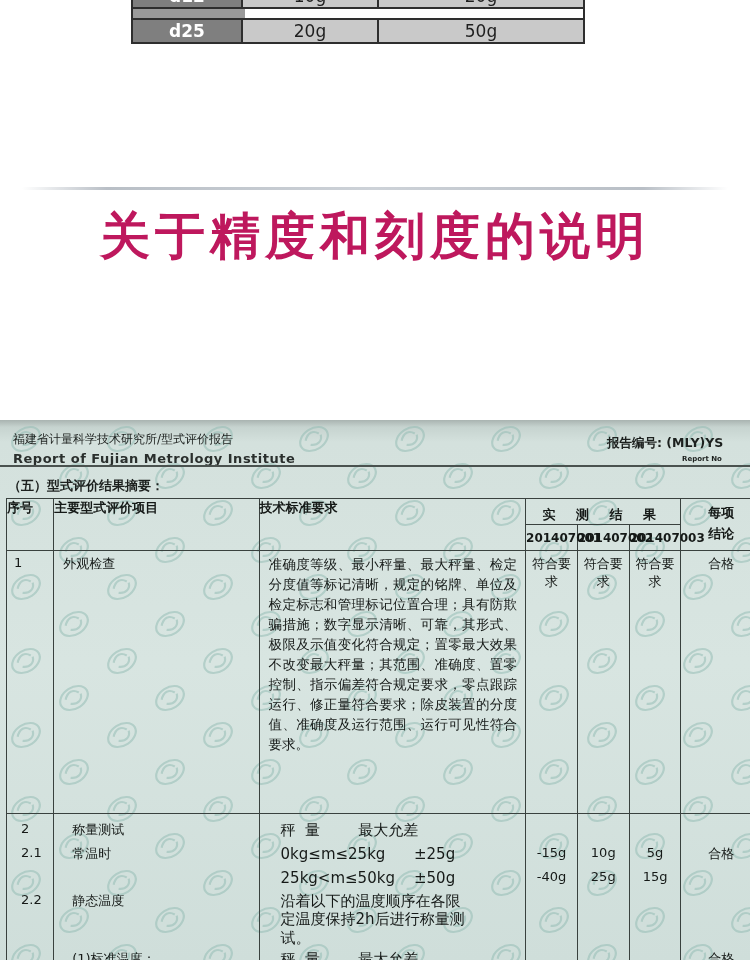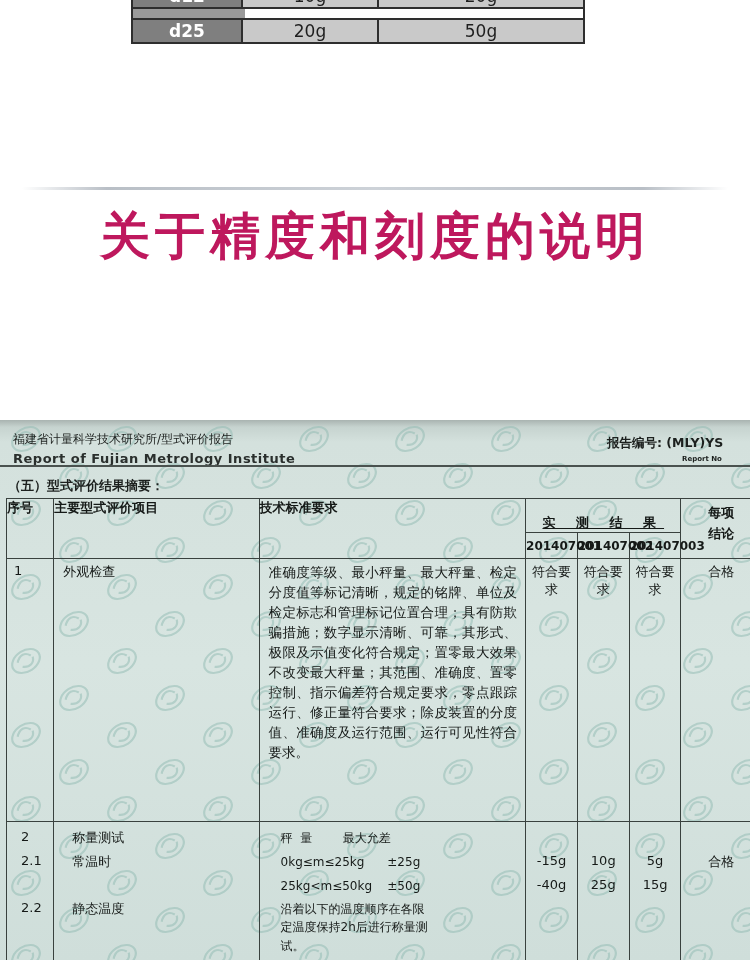--- a/index.html
+++ b/index.html
@@ -52,41 +52,41 @@
   .rep-section { position:absolute; left:8px; top:57px; font-size:13px; font-weight:bold; }
 
   table.rt { position:absolute; left:6px; top:78px; width:756px;
     border-collapse:collapse; table-layout:fixed; font-size:13px; color:#151917; }
   table.rt td, table.rt th { border:1.5px solid #39413e; padding:0; vertical-align:top;
     font-weight:normal; background:transparent; }
   .rt .hcell { text-align:left; font-weight:600; }
   .rt th.no { width:34px; } .rt th.item { width:148px; } .rt th.req { width:192px; }
   .rt th.s { width:112px; } .rt th.s2 { width:105px; } .rt th.s3 { width:105px; }
   .rt th.cl { width:58px; }
-  .rt .grp { height:16px; text-align:center; letter-spacing:8px; font-weight:600; padding-top:15px;text-decoration:underline; }
+  .rt .grp { height:16px; text-align:center; letter-spacing:8px; font-weight:600; padding-top:7px; }
   .rt .sub { height:26px; text-align:center; font-size:12px; padding-top:6px; font-weight:600; }
   .rt .clhead div { text-align:center; font-weight:600; line-height:15px; padding-top:6px; }
   .rt td.c-no { padding:4px 0 0 7px; }
   .rt td.c-item { padding:4px 0 0 9px; }
   .rt td.c-req { padding:3px 8px 0 9px; text-align:justify; line-height:20px; font-size:13.5px;margin-left:46px; }
   .rt td.c-res, .rt td.c-cl { text-align:center; padding-top:4px;margin-top:6px; }
   .rt tr.r1 { height:263px; }
   .rt tr.r2 { height:172px; }
   .r2 td > div { overflow:hidden; white-space:pre; }
   .r2 td > div:nth-child(1){ height:23px; padding-top:3px; }
   .r2 td > div:nth-child(2){ height:24px; padding-top:4px; }
   .r2 td > div:nth-child(3){ height:24px; padding-top:4px; }
   .r2 td > div:nth-child(4){ height:20px; padding-top:3px; }
   .r2 td > div:nth-child(5){ height:20px; padding-top:1px; }
   .r2 td > div:nth-child(6){ height:17px; }
   .r2 td > div:nth-child(7){ height:22px; padding-top:4px; }
   .r2 td > div:nth-child(8){ height:18px; padding-top:3px; }
   .r2 td.c-no > div { padding-left:7px; }
   .r2 td.c-item > div { padding-left:9px; }
-  .r2 td.c-req > div { padding-left:12px; font-size:12px; }
+  .r2 td.c-req > div { padding-left:12px; font-size:15px; }
   .r2 td.c-res > div, .r2 td.c-cl > div { text-align:center; }
 </style>
 </head>
 <body>
 
 <div class="page">
 
   <div class="ptable">
     <div class="prow prow1">
       <div class="pcell mode">d12</div>

